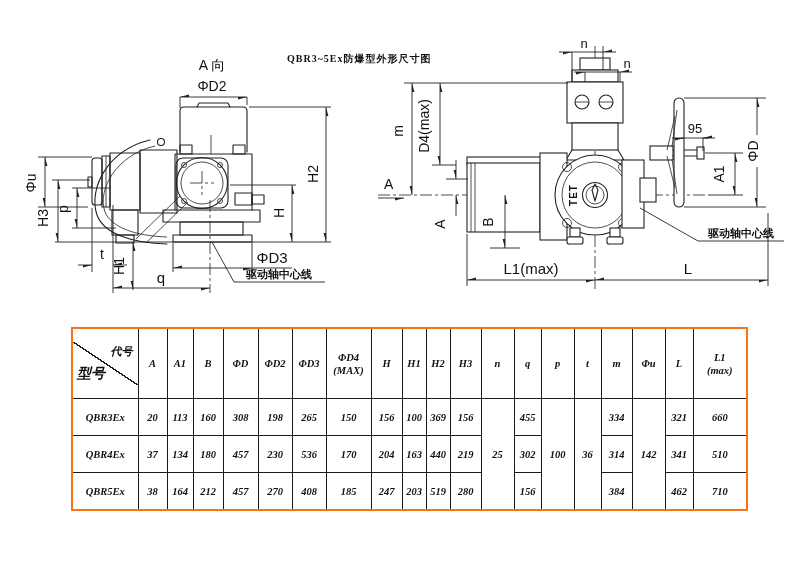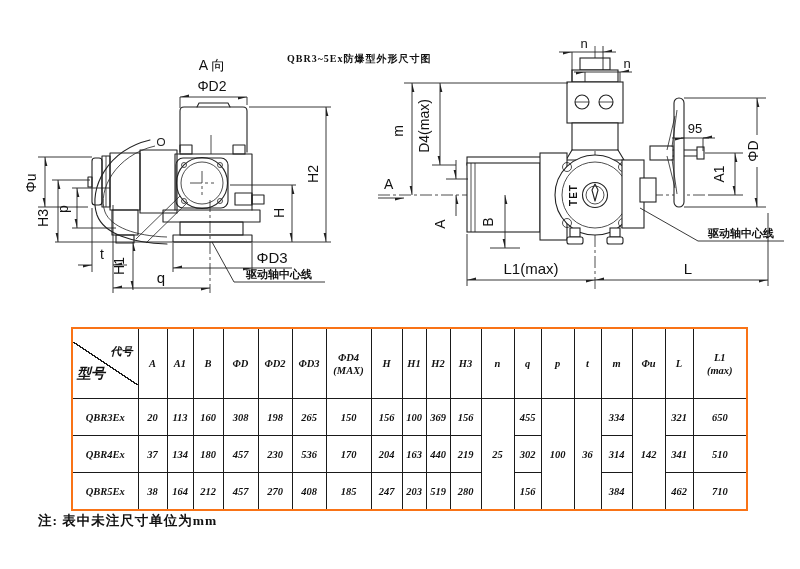--- a/index.html
+++ b/index.html
@@ -335,21 +335,21 @@
       <td>100</td>
       <td>369</td>
       <td>156</td>
       <td rowspan="3">25</td>
       <td>455</td>
       <td rowspan="3">100</td>
       <td rowspan="3">36</td>
       <td>334</td>
       <td rowspan="3">142</td>
       <td>321</td>
-      <td>650</td>
+      <td>660</td>
     </tr>
     <tr class="row">
       <td>QBR4Ex</td>
       <td>37</td>
       <td>134</td>
       <td>180</td>
       <td>457</td>
       <td>230</td>
       <td>536</td>
       <td>170</td>
@@ -376,14 +376,13 @@
       <td>519</td>
       <td>280</td>
       <td>156</td>
       <td>384</td>
       <td>462</td>
       <td>710</td>
     </tr>
   </tbody>
     </table>
 
-  <div class="note">注: 表中未注尺寸单位为mm</div>
 </div>
 
 </body></html>

